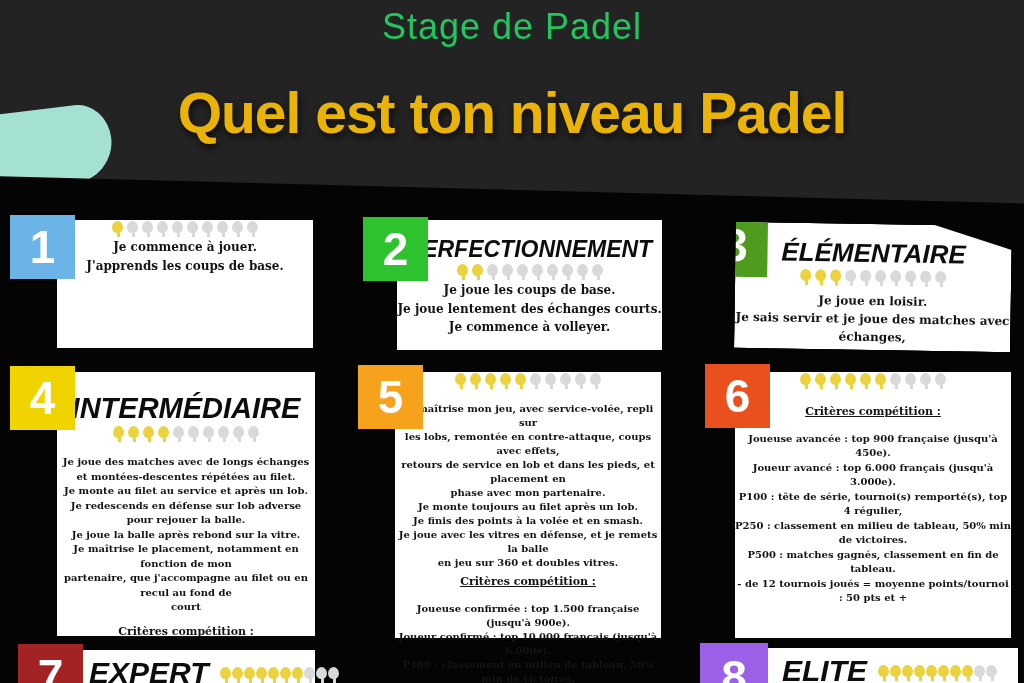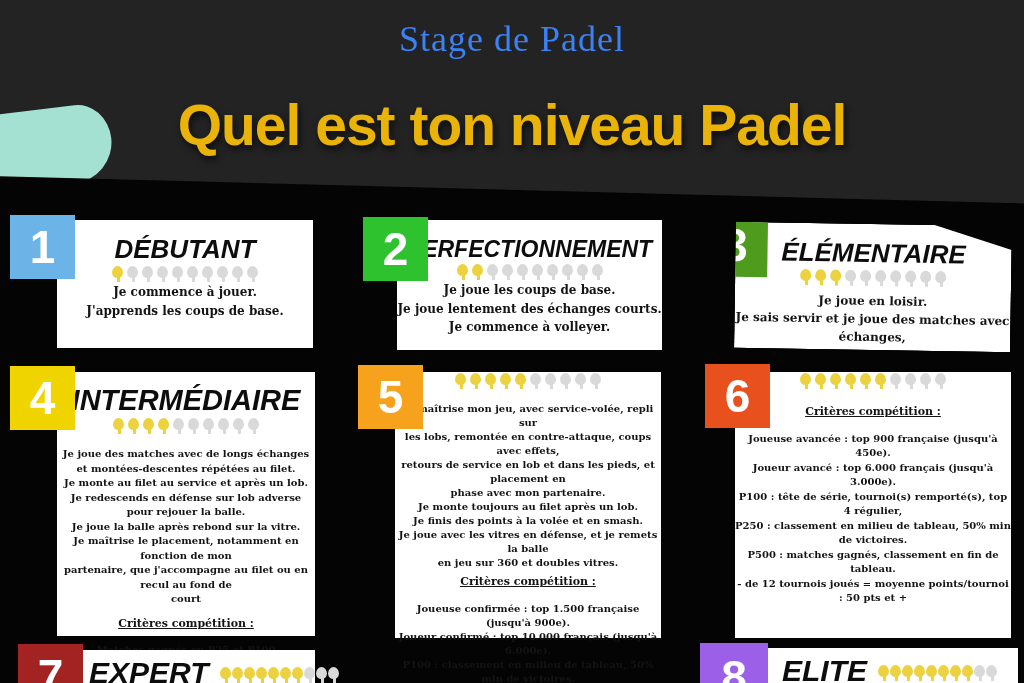--- a/index.html
+++ b/index.html
@@ -20,24 +20,24 @@
   .teal-blob {
     position:absolute; left:-38px; top:110px; width:150px; height:78px;
     border-radius:28px 46px 60px 30px / 34px 52px 58px 26px;
     transform:rotate(-7deg);
     z-index:0;
   }
 
   
   .header { position:absolute; top:0; left:0; width:100%; text-align:center; z-index:2; }
   .kicker {
-    margin-top:18px;
-    font-family:Liberation Serif, serif;
+    margin-top:6px;
+    font-family:Liberation Sans, sans-serif;
     font-weight:300; font-size:36px; letter-spacing:1px;
-    color:#3b82f6;
+    color:#22c55e;
   }
   .big-title {
     margin-top:32px;
     font-family:"Liberation Sans", sans-serif;
     font-weight:bold; font-size:57px; letter-spacing:-1px;
     color:#eab308;
     text-shadow:2px 4px 7px rgba(0,0,0,0.65);
   }
 
   
@@ -88,21 +88,21 @@
   .row1 .body-lines { font-size:12px; line-height:1.55; margin-top:0; }
   .card-3 .body-lines { margin-top:5px; line-height:1.5; }
 
   
   .card-4 { left:57px;  top:372px; width:258px; height:264px; }
   .card-5 { left:395px; top:372px; width:266px; height:266px; }
   .card-6 { left:735px; top:372px; width:276px; height:266px; }
   .card-4 .level-badge { left:-47px; top:-6px; }
   .card-5 .level-badge { left:-37px; top:-7px; }
   .card-6 .level-badge { left:-30px; top:-8px; }
-  .row2 .card-title { margin-top:12px; font-size:29px; }
+  .row2 .card-title { margin-top:20px; font-size:29px; }
   .row2 .body-lines { font-size:10px; line-height:1.45; margin-top:12px; }
   .row2 .criteres-title { font-size:11px; line-height:1.45; margin-top:9px; }
   .card-5 .body-lines, .card-5 .criteres-lines { line-height:1.4; }
   .card-5 .criteres-title { margin-top:4px; }
   .card-6 .criteres-title { margin-top:14px; }
 
   
   .card-7 { left:75px;  top:650px; width:240px; height:120px; }
   .card-8 { left:768px; top:648px; width:250px; height:120px; }
   .card-7 .level-badge { left:-57px; top:-6px; }
@@ -118,21 +118,20 @@
 <div class="teal-blob" style="background: rgb(165, 225, 210);"></div>
 <div class="black-band"></div>
 
 <div class="header">
   <div class="kicker">Stage de Padel</div>
   <div class="big-title">Quel est ton niveau Padel</div>
 </div>
 
 <div class="card card-1 row1">
   <div class="level-badge" style="background: rgb(108, 180, 232);">1</div>
-  <div class="card-title">DÉBUTANT</div>
   <div class="rating-row"><span class="racket filled"></span><span class="racket"></span><span class="racket"></span><span class="racket"></span><span class="racket"></span><span class="racket"></span><span class="racket"></span><span class="racket"></span><span class="racket"></span><span class="racket"></span></div>
   <div class="body-lines">Je commence à jouer.<br>J'apprends les coups de base.</div>
 </div>
 
 <div class="card card-2 row1">
   <div class="level-badge" style="background: rgb(47, 194, 47);">2</div>
   <div class="card-title">PERFECTIONNEMENT</div>
   <div class="rating-row"><span class="racket filled"></span><span class="racket filled"></span><span class="racket"></span><span class="racket"></span><span class="racket"></span><span class="racket"></span><span class="racket"></span><span class="racket"></span><span class="racket"></span><span class="racket"></span></div>
   <div class="body-lines">Je joue les coups de base.<br>Je joue lentement des échanges courts.<br>Je commence à volleyer.</div>
 </div>

